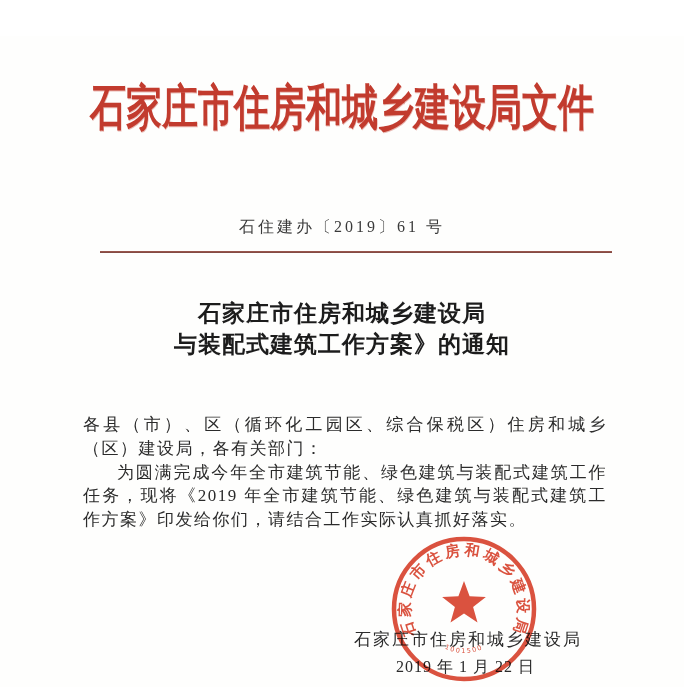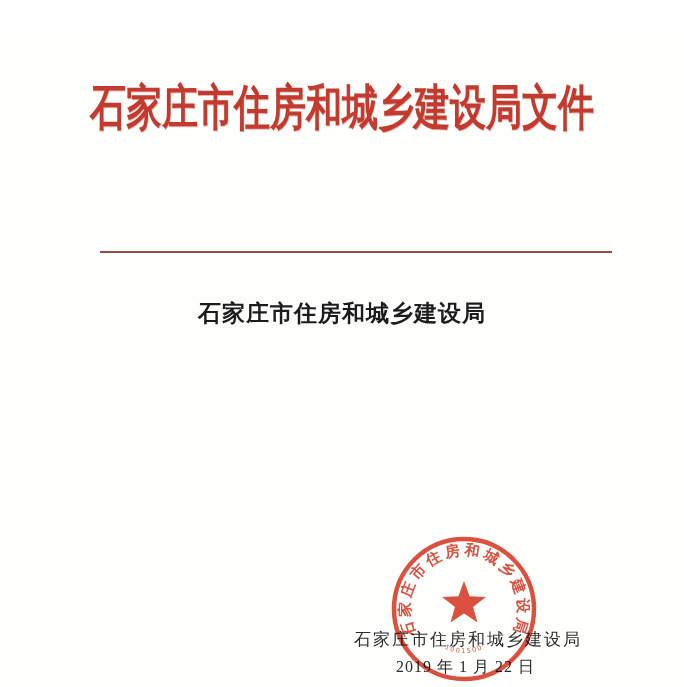--- a/index.html
+++ b/index.html
@@ -114,27 +114,33 @@
     white-space: nowrap;
   }
 </style>
 </head>
 <body>
 
 <div class="page">
 
   <div class="banner">石家庄市住房和城乡建设局文件</div>
 
+  <div class="docnum">石住建办〔2019〕61 号</div>
 
   <div class="divider"></div>
 
   <div class="title">
     <div>石家庄市住房和城乡建设局</div>
+    <div>与装配式建筑工作方案》的通知</div>
   </div>
 
+  <div class="body-block">
+    <p>各县（市）、区（循环化工园区、综合保税区）住房和城乡（区）建设局，各有关部门：</p>
+    <p class="indent">为圆满完成今年全市建筑节能、绿色建筑与装配式建筑工作任务，现将《2019 年全市建筑节能、绿色建筑与装配式建筑工作方案》印发给你们，请结合工作实际认真抓好落实。</p>
+  </div>
 
   <div class="signature">石家庄市住房和城乡建设局</div>
 
   <div class="sigdate">2019 年 1 月 22 日</div>
 
   <svg class="seal" viewBox="0 0 150 150">
     <defs>
       <path id="seal-top-arc" d="M 28.2 102 A 54 54 0 1 1 121.8 102" fill="none"></path>
       <path id="seal-bottom-arc" d="M 56.4 114.9 A 44 44 0 0 0 93.6 114.9" fill="none"></path>
     </defs>

